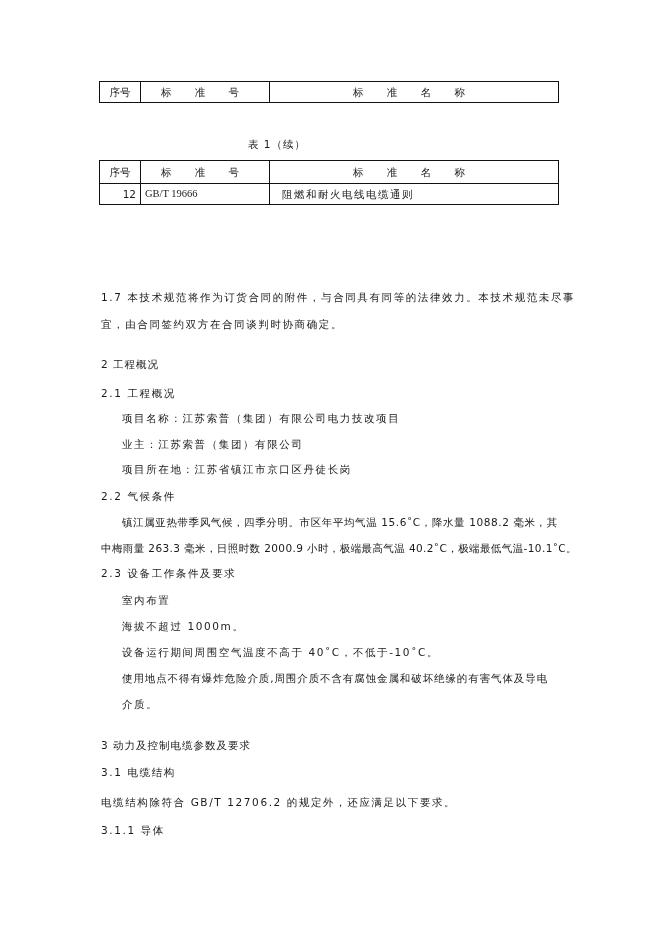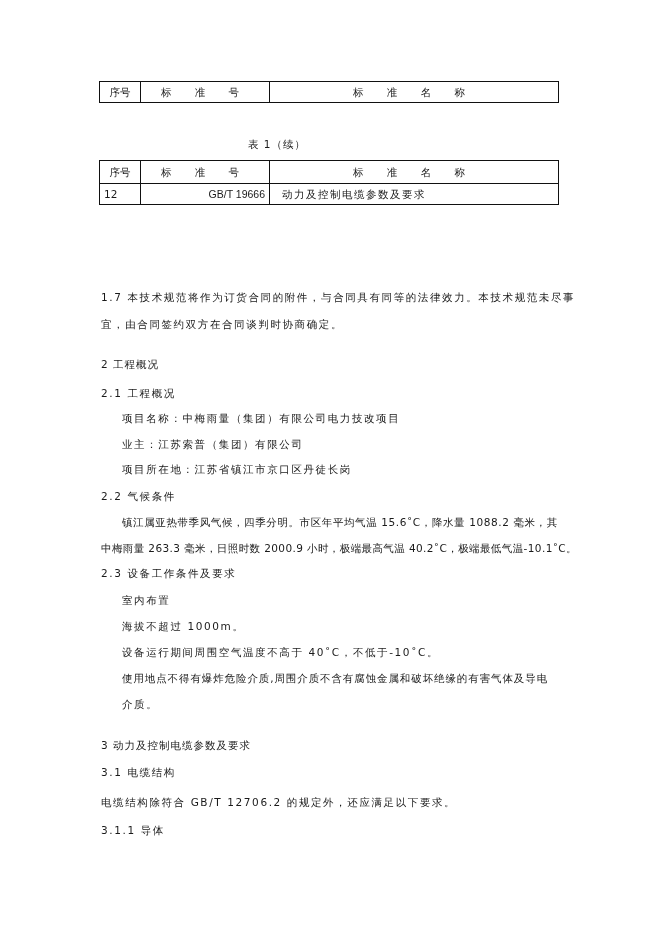--- a/index.html
+++ b/index.html
@@ -12,22 +12,22 @@
     position: absolute; left: 99px; width: 460px;
     border-collapse: collapse; table-layout: fixed;
     font-size: 10.5px;
   }
   .tbl td {
     border: 1.2px solid #111;
     padding: 0 4px;
     vertical-align: middle;
     line-height: 14px;
   }
-  .tbl .c1 { width: 32px; text-align: left; }
-  .tbl .c2 { width: 120px; text-align: right; font-family: Liberation Sans, sans-serif; }
+  .tbl .c1 { width: 32px; text-align: right; }
+  .tbl .c2 { width: 120px; text-align: left; font-family: Liberation Serif, serif; }
   .tbl .c3 { text-align: left; }
   .tbl .hdr { letter-spacing: 10px; text-align: center; }
   .tbl .hdr-c1 { letter-spacing: 0; }
   .tbl .name { padding-left: 12px; letter-spacing: 1.5px; }
   #t1 { top: 81px; }
   #t1 tr.h { height: 21px; }
   #t1 tr.r { height: 19px; }
   #t2 { top: 160px; }
   #t2 tr.h { height: 23px; }
   #t2 tr.r { height: 21px; }
@@ -61,32 +61,32 @@
 <table class="tbl" id="t2">
   <tbody>
       <tr class="h">
     <td class="c1 hdr hdr-c1">序号</td>
     <td class="c2 hdr" style="font-family:'DejaVu Sans',sans-serif">标 准 号</td>
     <td class="c3 hdr">标 准 名 称</td>
   </tr>
   <tr class="r">
     <td class="c1">12</td>
     <td class="c2">GB/T 19666</td>
-    <td class="c3 name">动力及控制电缆参数及要求</td>
+    <td class="c3 name">阻燃和耐火电线电缆通则</td>
   </tr>
 </tbody>
   </table>
 
 <div class="line" style="top:290px">1.7   本技术规范将作为订货合同的附件，与合同具有同等的法律效力。本技术规范未尽事</div>
 <div class="line" style="top:317px">宜，由合同签约双方在合同谈判时协商确定。</div>
 
 <div class="line bold" style="top:357px">2 工程概况</div>
 
 <div class="line" style="top:386px">2.1 工程概况</div>
-<div class="line ind" style="top:411px">项目名称：中梅雨量（集团）有限公司电力技改项目</div>
+<div class="line ind" style="top:411px">项目名称：江苏索普（集团）有限公司电力技改项目</div>
 <div class="line ind" style="top:437px">业主：江苏索普（集团）有限公司</div>
 <div class="line ind" style="top:462px">项目所在地：江苏省镇江市京口区丹徒长岗</div>
 
 <div class="line" style="top:489px">2.2 气候条件</div>
 <div class="line ind" style="top:515px;letter-spacing:0.6px">镇江属亚热带季风气候，四季分明。市区年平均气温 15.6˚C，降水量 1088.2 毫米，其</div>
 <div class="line" style="top:541px;letter-spacing:0.4px">中梅雨量 263.3 毫米，日照时数 2000.9 小时，极端最高气温 40.2˚C，极端最低气温-10.1˚C。</div>
 
 <div class="line" style="top:566px">2.3 设备工作条件及要求</div>
 <div class="line ind" style="top:593px">室内布置</div>
 <div class="line ind" style="top:619px">海拔不超过 1000m。</div>

